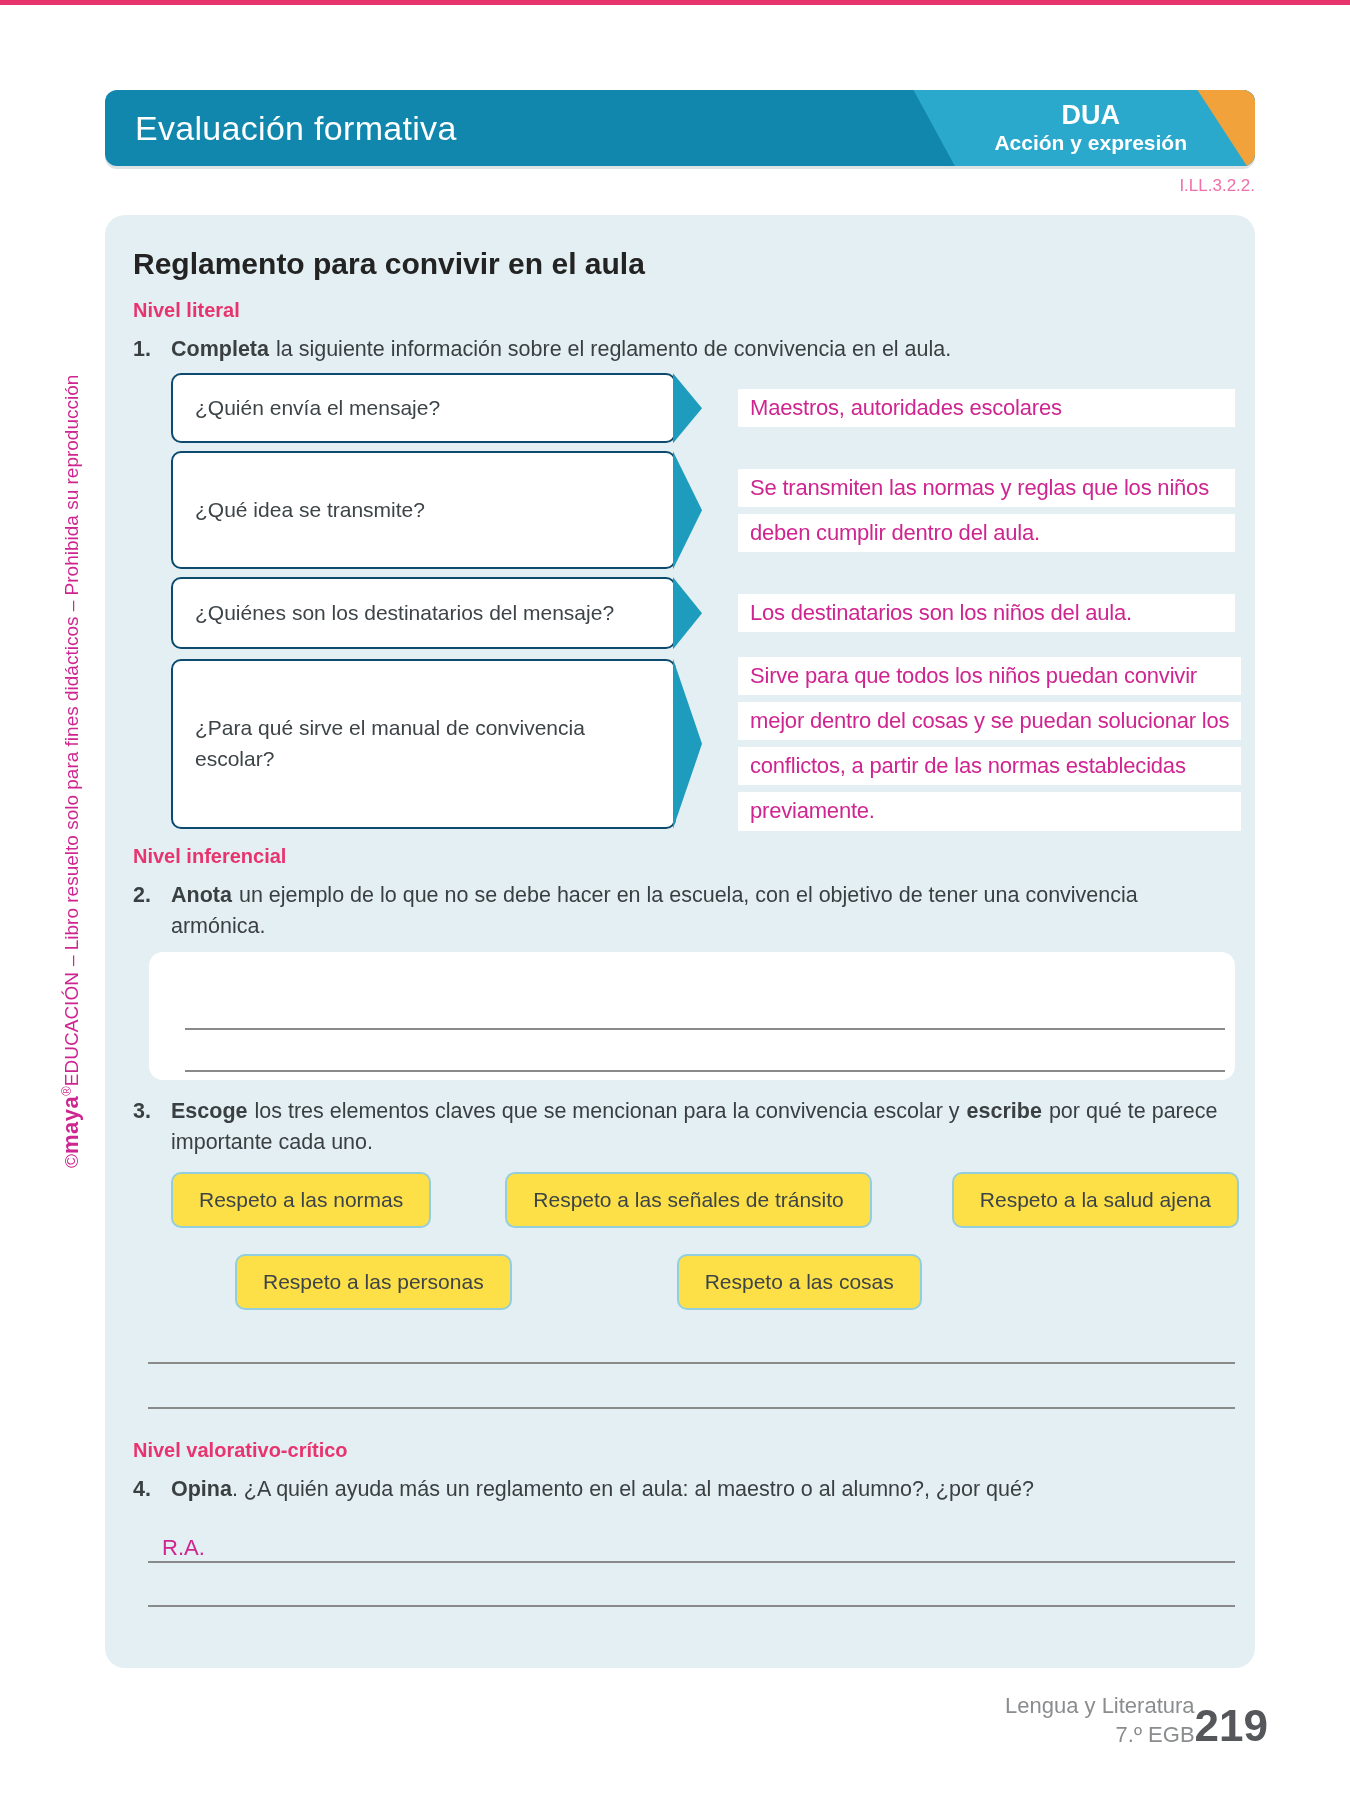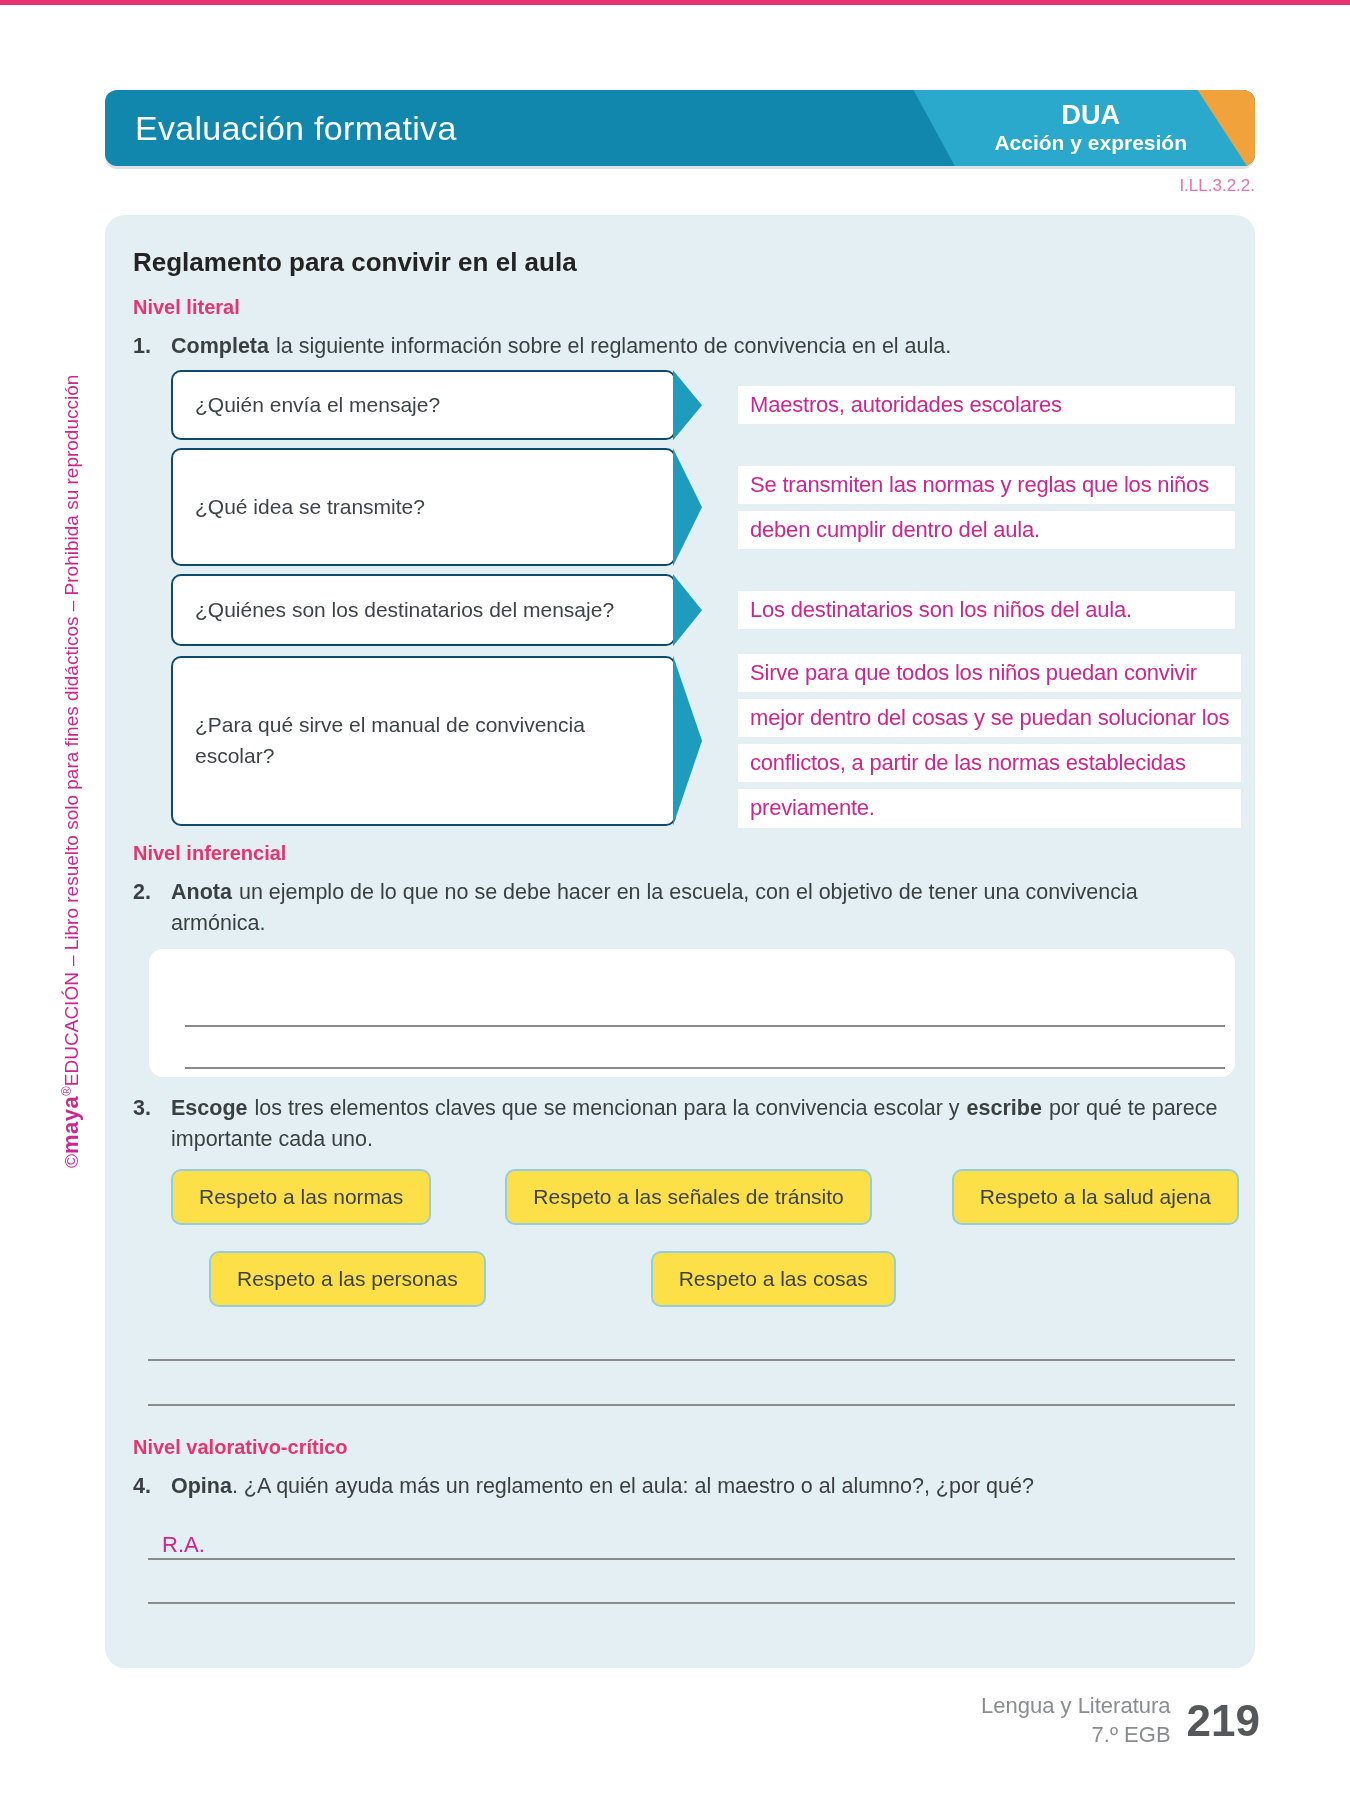--- a/index.html
+++ b/index.html
@@ -30,21 +30,21 @@
   
   .sidetext { position:absolute; left:58px; top:1168px; transform:rotate(-90deg);
     transform-origin:0 0; white-space:nowrap; font-size:19px; color:#CE2590; }
   .sb-brand { font-weight:bold; font-size:22px; letter-spacing:.5px; }
   .sb-reg { font-size:13px; vertical-align:super; }
   .sb-note { margin-left:6px; }
 
   
   .card { position:absolute; left:105px; top:215px; width:1150px; height:1453px;
     background:#E3EFF2; border-radius:20px; padding:24px 20px 0 28px; }
-  .ws-title { font-size:26px; font-weight:bold; color:#232323; margin:8px 0 18px 0; }
+  .ws-title { font-size:30px; font-weight:bold; color:#232323; margin:8px 0 18px 0; }
   .level { color:#E8346E; font-size:20px; font-weight:bold; margin:0 0 12px 0; }
   .level.mt1 { margin-top:14px; }
   .level.mt2 { margin-top:30px; }
 
   .item { display:flex; font-size:21.5px; color:#3a3f42; line-height:1.45; margin:0 0 8px 0; }
   .item .num { font-weight:bold; width:38px; flex:none; }
   .item .qverb { font-weight:bold; margin-right:7px; }
   .item .qmid { margin-right:7px; }
   .item .qverb.nogap { margin-right:0; }
 
@@ -70,35 +70,35 @@
   .wline { border-bottom:2px solid #8a8a8a; height:42px; }
 
   
   .optrow { display:flex; }
   .optrow.row1 { margin:14px 0 0 38px; }
   .optrow.row2 { margin:26px 0 0 0; }
   .optbox { background:#fde047; border:2px solid #93CEDF; border-radius:10px;
     padding:14px 26px; font-size:21px; color:#3d4447; white-space:nowrap; }
   .opt2 { margin-left:74px; }
   .opt3 { margin-left:80px; }
-  .opt4 { margin-left:76px; }
+  .opt4 { margin-left:102px; }
   .opt5 { margin-left:165px; }
 
   .rule { border-top:2.5px solid #8a8a8a; margin-left:15px; margin-right:0; height:0; }
   .rule1 { margin-top:52px; }
   .rule2 { margin-top:43px; }
   .rule3 { margin-top:42px; }
 
   
   .raline { display:flex; align-items:flex-end; border-bottom:2.5px solid #8a8a8a;
     margin:24px 0 0 15px; height:34px; }
   .ra { color:#CE2590; font-size:22px; padding-left:14px; }
 
   
-  .footer { position:absolute; top:1692px; right:90px; display:flex; align-items:center; gap:16px; }
+  .footer { position:absolute; top:1692px; right:82px; display:flex; align-items:flex-end; gap:0; }
   .fmeta { text-align:right; color:#8a8c8e; font-size:22px; line-height:1.3; }
   .fpage { color:#55575a; font-size:44px; font-weight:bold; line-height:1.05; }
 </style>
 </head>
 <body>
 
 <div class="topline"></div>
 
 <div class="banner">
   <div class="banner-light"></div>

